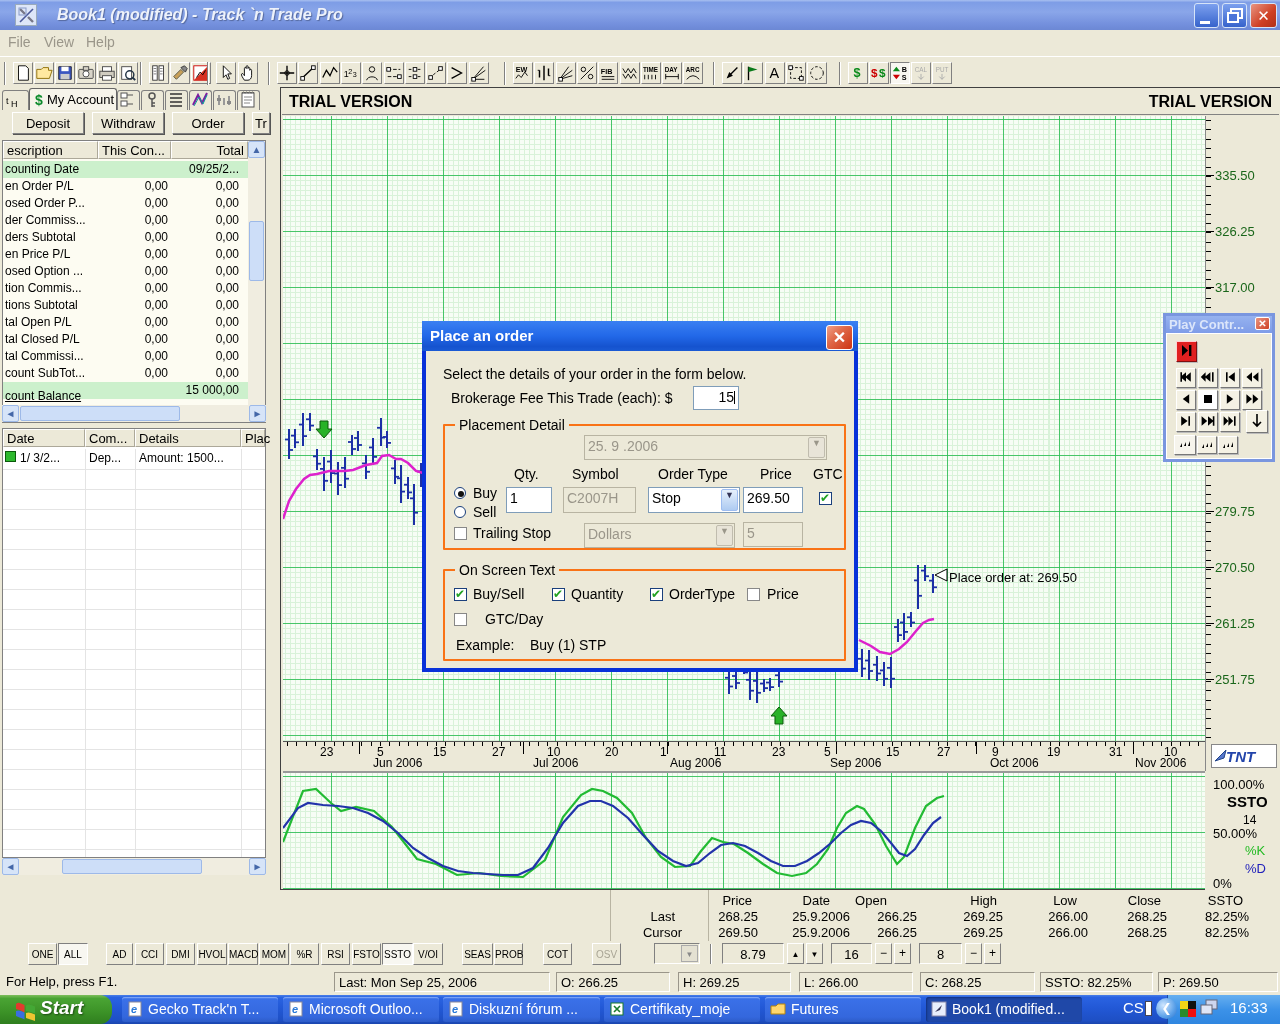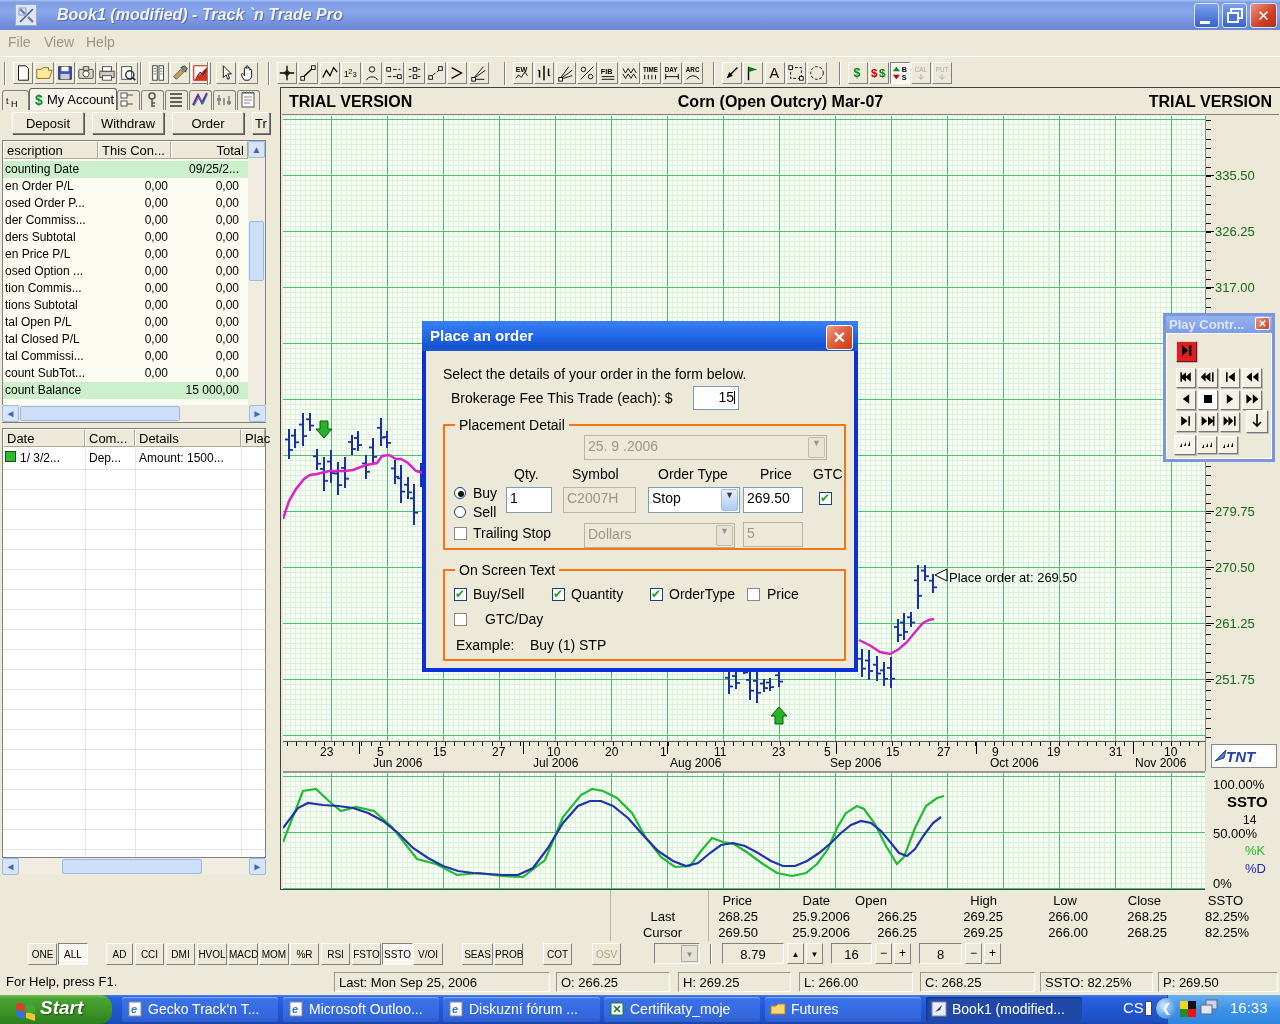--- a/index.html
+++ b/index.html
@@ -405,21 +405,21 @@
         <div class="c1" style="position: absolute; left: 2px; top: 1px;">tal Commissi...</div>
         <div class="c2" style="position: absolute; left: 95px; width: 70px; top: 1px; text-align: right;">0,00</div>
         <div class="c3" style="position: absolute; left: 168px; width: 68px; top: 1px; text-align: right;">0,00</div>
       </div>
       <div class="arow" style="top: 224px;">
         <div class="c1" style="position: absolute; left: 2px; top: 1px;">count SubTot...</div>
         <div class="c2" style="position: absolute; left: 95px; width: 70px; top: 1px; text-align: right;">0,00</div>
         <div class="c3" style="position: absolute; left: 168px; width: 68px; top: 1px; text-align: right;">0,00</div>
       </div>
       <div class="arow grn" style="top: 241px;">
-        <div class="c1" style="position: absolute; left: 2px; top: 1px;">count Balance</div>
+        <div class="c1" style="position: absolute; left: 2px; top: 7px; text-decoration: underline;">count Balance</div>
         <div class="c2" style="position: absolute; left: 95px; width: 70px; top: 1px; text-align: right;"></div>
         <div class="c3" style="position: absolute; left: 168px; width: 68px; top: 1px; text-align: right;">15 000,00</div>
       </div>
       <div class="vscroll" style="top: 0px; right: 0px; height: 281px; width: 17px;"></div>
       <div class="sbtn" style="right: 0px; top: 0px;">▲</div>
       <div class="sbtn" style="right: 0px; top: 264px;">▼</div>
       <div style="position: absolute; right: 1px; top: 80px; width: 15px; height: 60px; background: rgb(205, 222, 248); border: 1px solid rgb(157, 185, 232); border-radius: 2px;"></div>
     </div>
     <div class="hscroll" style="left: 2px; top: 317px; width: 264px; height: 17px;">
       <div class="sbtn" style="left: 0px; top: 0px;">◄</div>
@@ -465,21 +465,20 @@
     <div class="hscroll" style="left: 2px; top: 770px; width: 264px; height: 17px;">
       <div class="sbtn" style="left: 0px; top: 0px;">◄</div>
       <div class="sbtn" style="right: 0px; top: 0px;">►</div>
       <div style="position: absolute; left: 60px; top: 1px; width: 140px; height: 15px; background: rgb(205, 222, 248); border: 1px solid rgb(157, 185, 232); border-radius: 2px;"></div>
     </div>
   </div>
 
 <div id="chartarea">
  <div id="chead">
    <span style="position:absolute;left:7px;top:5px;">TRIAL VERSION</span>
-   <span style="position:absolute;left:0;right:0;top:5px;text-align:center;">Corn (Open Outcry) Mar-07</span>
    <span style="position:absolute;right:7px;top:5px;">TRIAL VERSION</span>
  </div>
  <div id="plot">
       <div class="grid"></div>
    <svg id="plotsvg" width="922" height="625" style="position:absolute;left:0;top:0;">
         <line x1="6" y1="313" x2="6" y2="343" stroke="#1c2fa6" stroke-width="2"></line>
         <line x1="2" y1="323.5" x2="6" y2="323.5" stroke="#1c2fa6" stroke-width="1.8"></line>
         <line x1="6" y1="334" x2="10" y2="334" stroke="#1c2fa6" stroke-width="1.8"></line>
         <line x1="12" y1="313" x2="12" y2="332" stroke="#1c2fa6" stroke-width="2"></line>
         <line x1="8" y1="319.65" x2="12" y2="319.65" stroke="#1c2fa6" stroke-width="1.8"></line>

